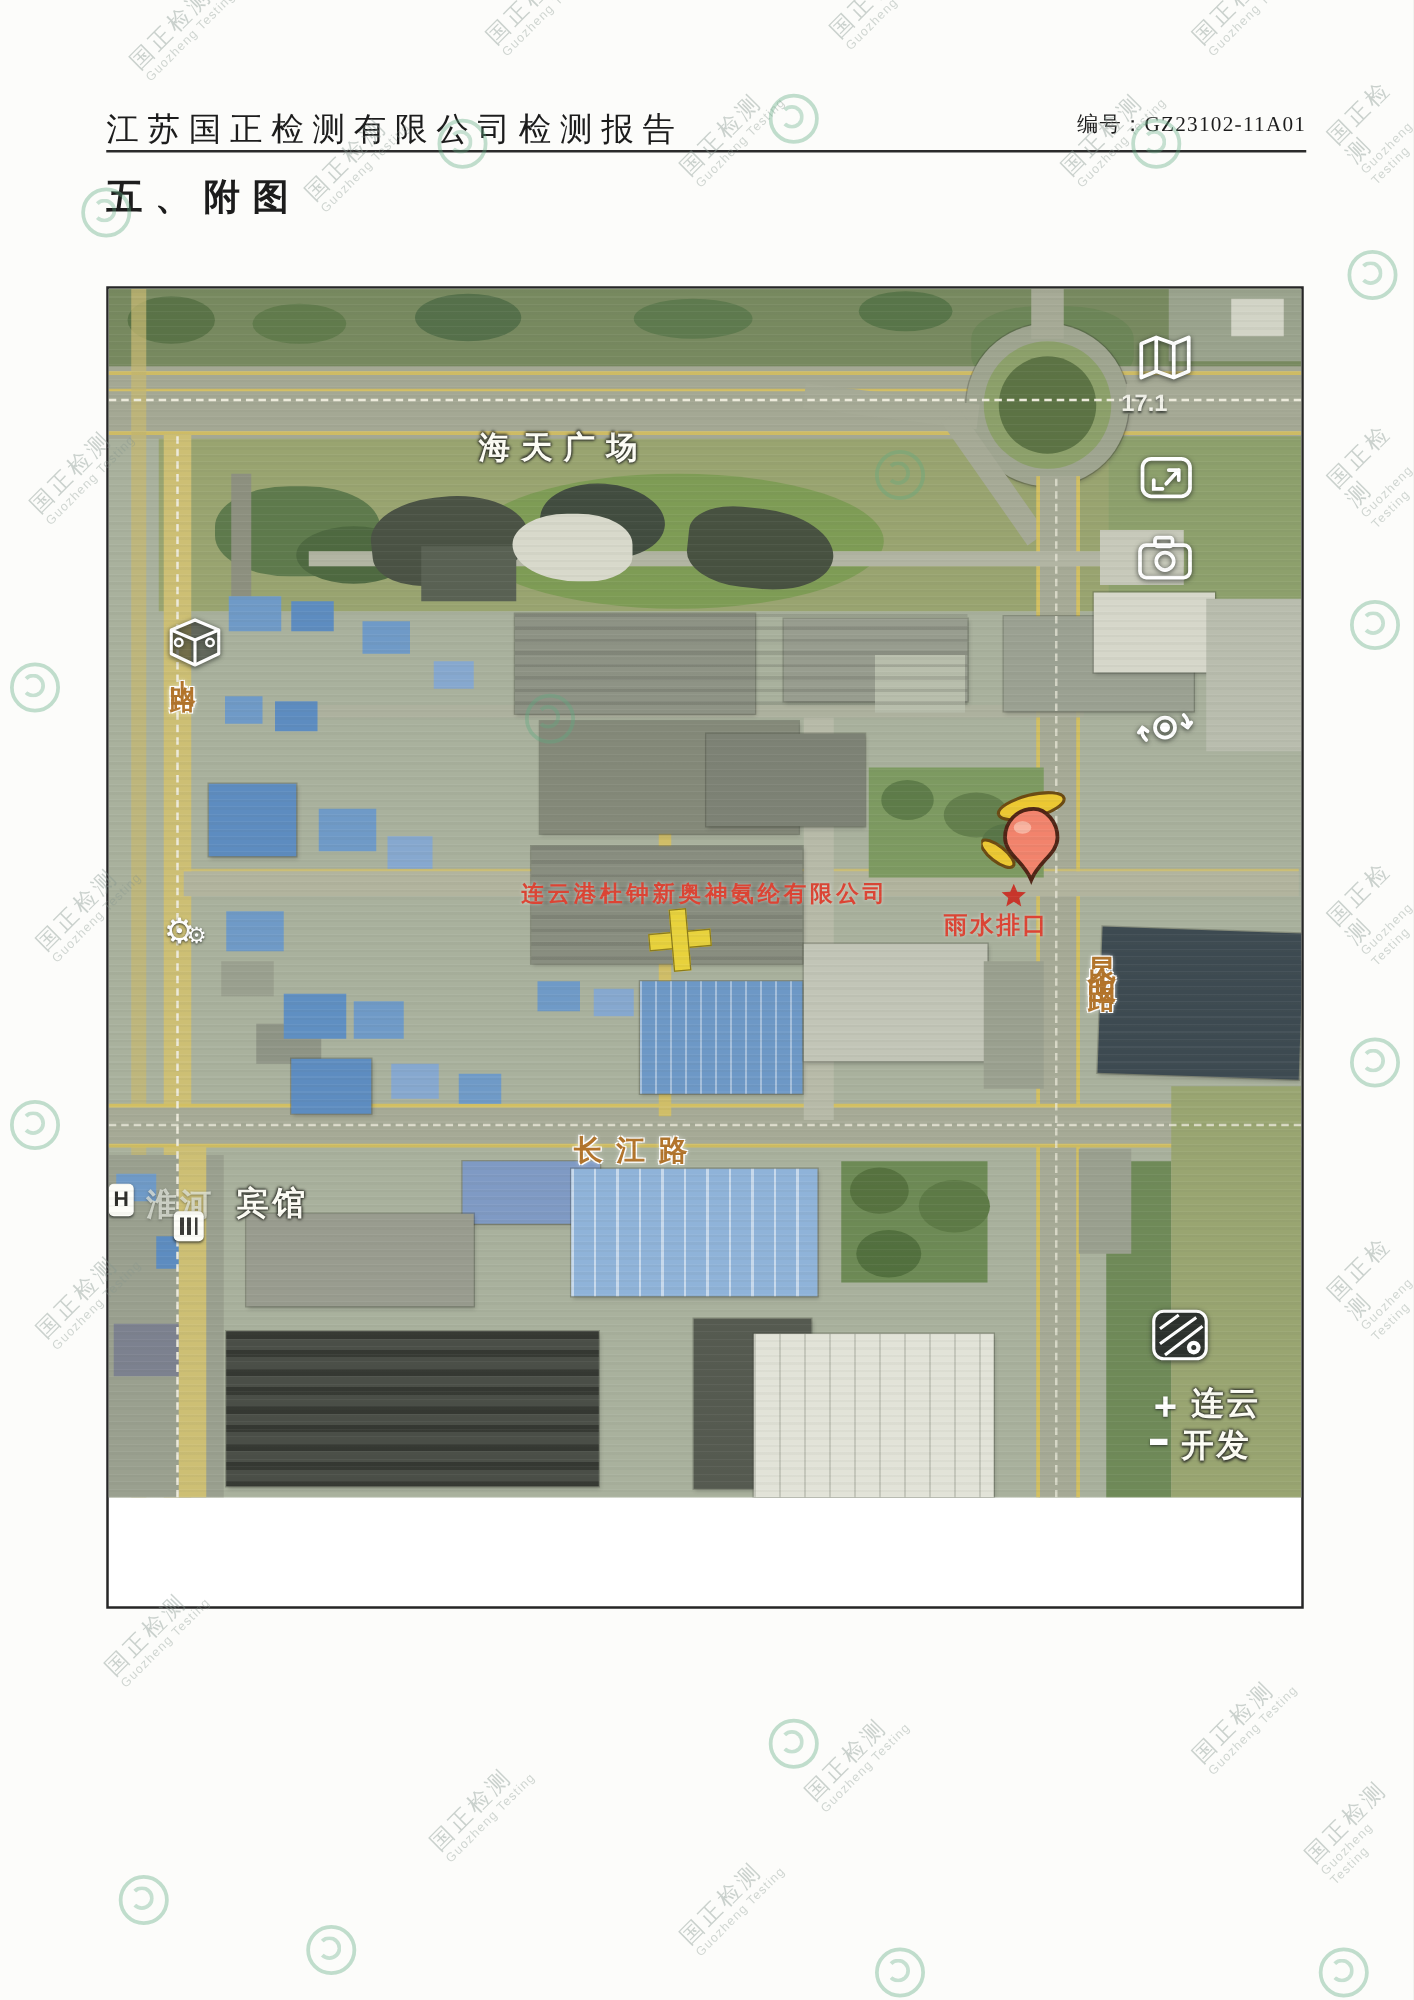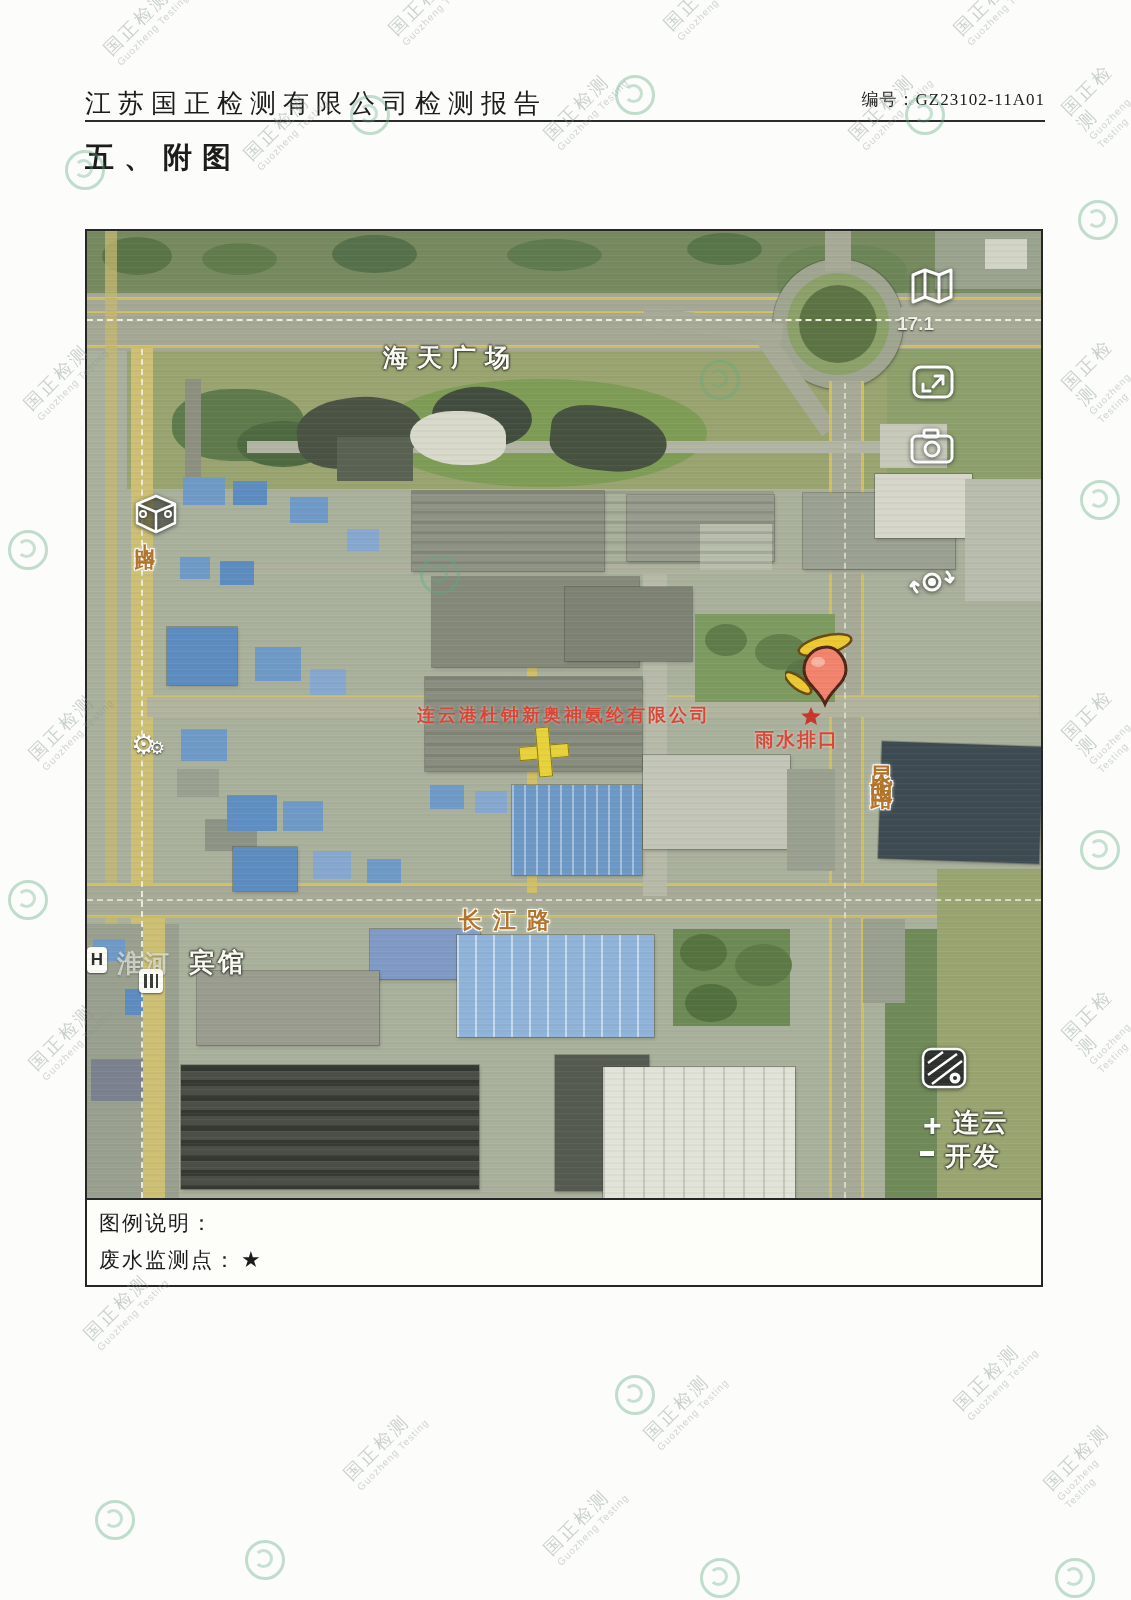--- a/index.html
+++ b/index.html
@@ -254,26 +254,20 @@
       </div>
       <div class="gear" style="left:44px;top:500px;font-size:28px;">⚙<span style="font-size:18px;margin-left:-7px;">⚙</span></div>
       <div class="poi-box" style="left:0px;top:716px;width:20px;height:26px;font-size:17px;">H</div>
       <div class="poi-box" style="left:52px;top:738px;width:24px;height:24px;">
           <div class="bars"></div>
         </div>
 
       <div class="scan"></div>
     </div>
 
-    <div class="legend">
-      <div class="legend-line">图例说明：</div>
-      <div class="legend-line">
-        <span>废水监测点：</span><span class="legend-star">★</span>
-      </div>
-    </div>
   </div>
 
 
   <div id="wm-layer">
       <div class="wm" style="left: 100px; top: 45px;">
         <span class="wm-cn">国正检测</span>
         <span class="wm-en">Guozheng Testing</span>
       </div>
       <div class="wm" style="left: 385px; top: 25px;">
         <span class="wm-cn">国正检测</span>

